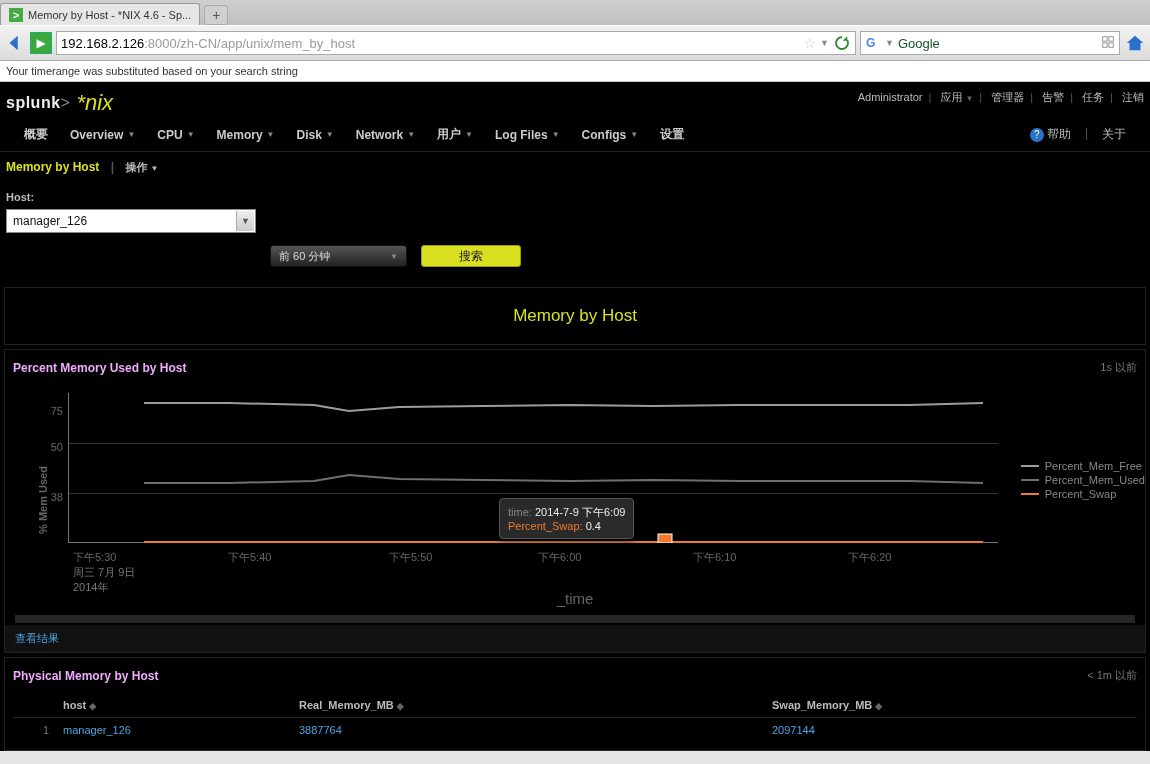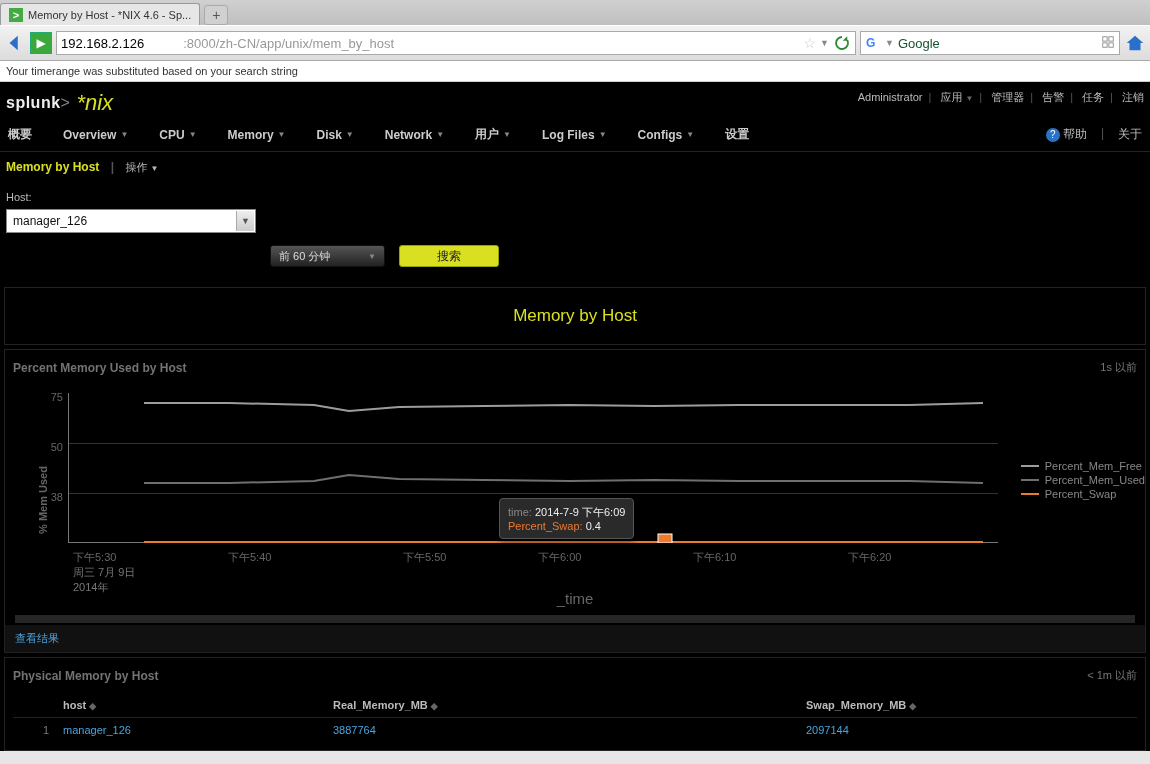--- a/index.html
+++ b/index.html
@@ -8,21 +8,21 @@
   
   .browser-tabs { height:25px; background:linear-gradient(#d0d0d0,#bfbfbf); display:flex; align-items:flex-end; padding-left:0px; }
   .browser-tab { background:#e6e6e6; border:1px solid #999; border-bottom:none; border-top-left-radius:3px; border-top-right-radius:3px; height:22px; display:flex; align-items:center; padding:0 8px; font-size:11px; color:#333; max-width:230px; overflow:hidden; white-space:nowrap; text-overflow:ellipsis; }
   .tab-favicon { width:14px; height:14px; background:#4a4; margin-right:5px; flex:none; display:flex; align-items:center; justify-content:center; color:#fff; font-weight:bold; font-size:11px; }
   .newtab-btn { width:24px; height:20px; margin-left:4px; background:#d0d0d0; border:1px solid #aaa; border-radius:3px; display:flex; align-items:center; justify-content:center; color:#555; font-size:14px; }
 
   .nav-toolbar { height:36px; background:linear-gradient(#f2f2f2,#dcdcdc); border-top:1px solid #fff; border-bottom:1px solid #aaa; display:flex; align-items:center; padding:0 4px; gap:4px; }
   .nav-back { width:22px; height:22px; }
   .nav-back svg { width:100%; height:100%; }
   .go-btn { width:22px; height:22px; background:#3ba83b; border:1px solid #2a7; display:flex; align-items:center; justify-content:center; color:#fff; }
-  .url-box { flex:1; height:24px; background:#fff; border:1px solid #aaa; display:flex; align-items:center; padding:0 4px; font-size:13px;gap:39px; }
+  .url-box { flex:1; height:24px; background:#fff; border:1px solid #aaa; display:flex; align-items:center; padding:0 4px; font-size:13px; }
   .url-box .dark { color:#000; font-weight:normal; }
   .url-box .light { color:#999; }
   .url-star { margin-left:auto; display:flex; gap:4px; align-items:center; color:#aaa; }
   .reload-btn { width:18px; height:18px; }
   .reload-btn svg { width:100%; height:100%; }
   .search-box { width:260px; height:24px; background:#fff; border:1px solid #aaa; display:flex; align-items:center; padding:0 4px; font-size:13px; color:#666; }
   .g-icon { width:16px; height:16px; margin-right:4px; flex:none; }
   .searchend { margin-left:auto; color:#888; }
   .home-icon { width:22px; height:22px; }
 
@@ -30,45 +30,45 @@
 
   
   .splunk-top { background:#000; padding:8px 6px 0; color:#ddd; }
   .splunk-top .topright { float:right; font-size:11px; color:#bbb; }
   .splunk-top .topright .sep { margin:0 6px; color:#555; }
   .logo { display:flex; align-items:center; gap:6px; }
   .logo-splunk { color:#eee; font-size:16px; letter-spacing:0.5px; }
   .logo-splunk b { font-weight:bold; }
   .logo-nix { color:#d9e021; font-size:22px; font-weight:normal; font-style:italic; }
 
-  .main-nav { background:#000; display:flex; gap:13px; padding:10px 8px 8px; border-bottom:1px solid #222; }
+  .main-nav { background:#000; display:flex; gap:4px; padding:10px 24px 8px; border-bottom:1px solid #222; }
   .main-nav .item { color:#ccc; font-size:12px; margin-right:18px; display:flex; align-items:center; gap:4px; font-weight:bold; }
   .main-nav .dd { font-size:8px; color:#888; }
   .main-nav .right { margin-left:auto; display:flex; gap:14px; color:#bbb; font-weight:normal; }
   .help-icon { width:14px; height:14px; background:#2a72c8; border-radius:50%; color:#fff; font-size:10px; display:inline-flex; align-items:center; justify-content:center; margin-right:3px; }
 
   .subhdr { background:#000; color:#d9e021; font-size:12px; font-weight:bold; padding:8px 6px; }
   .subhdr .sep { color:#555; margin:0 8px; }
-  .subhdr .mini { color:#bbb; font-weight:normal; font-size:11px; }
+  .subhdr .mini { color:#bbb; font-weight:bold; font-size:11px; }
 
   .controls { background:#000; padding:8px 6px 16px; color:#ccc; }
-  .controls label { display:block; margin-bottom:6px; font-size:11px; color:#bbb; }
+  .controls label { display:block; margin-bottom:6px; font-size:11px; color:#bbb;font-weight:bold; }
   .host-select { width:250px; height:24px; background:#fff; border:1px solid #888; display:flex; align-items:center; padding:0 6px; color:#111; position:relative; }
   .host-select .dd-btn { position:absolute; right:1px; top:1px; bottom:1px; width:18px; background:linear-gradient(#eee,#ccc); border-left:1px solid #aaa; display:flex; align-items:center; justify-content:center; color:#555; font-size:9px; }
   .ctrl-row2 { margin-top:12px; display:flex; gap:14px; align-items:center; }
-  .time-btn { width:115px; height:22px; background:linear-gradient(#555,#222); border:1px solid #111; border-radius:3px; color:#ddd; font-size:11px; display:flex; align-items:center; padding:0 8px; box-shadow:0 2px 3px rgba(0,0,0,0.6); }
+  .time-btn { width:137px; height:22px; background:linear-gradient(#555,#222); border:1px solid #111; border-radius:3px; color:#ddd; font-size:11px; display:flex; align-items:center; padding:0 8px; box-shadow:0 2px 3px rgba(0,0,0,0.6); }
   .time-btn .dd { margin-left:auto; color:#888; font-size:8px; }
   .search-btn { width:100px; height:22px; background:#d9e021; border:1px solid #9aa000; border-radius:3px; display:flex; align-items:center; justify-content:center; color:#222; font-size:12px; }
 
   .panel-wrap { background:#000; padding:4px 4px 0; }
   .panel { background:#000; border:1px solid #222; }
   .panel-title-big { color:#d9e021; font-size:17px; text-align:center; padding:18px 0; }
 
   .panel-hdr { display:flex; align-items:center; padding:10px 8px 10px; }
-  .panel-hdr .t { color:#737373; font-weight:bold; font-size:12px; }
+  .panel-hdr .t { color:#f0abfc; font-weight:bold; font-size:12px; }
   .panel-hdr .age { margin-left:auto; color:#777; font-size:11px; }
 
   .chart-area { position:relative; height:230px; }
   .ylabel { position:absolute; left:4px; top:50%; transform:translateY(-50%) rotate(-90deg); transform-origin:center; color:#666; font-size:11px; white-space:nowrap; font-weight:bold; }
   .ytick { position:absolute; left:38px; color:#666; font-size:11px; text-align:right; width:20px; }
   .plot { position:absolute; left:63px; top:8px; width:930px; height:150px; border-left:1px solid #777; border-bottom:1px solid #777; }
   .gridline { position:absolute; left:0; right:0; border-top:1px solid #333; }
   .xtick { position:absolute; color:#666; font-size:11px; top:165px; }
   .xsub { color:#777; font-size:11px; }
   .xlabel { color:#666; font-size:15px; position:absolute; left:50%; transform:translateX(-50%); top:205px; }
@@ -81,21 +81,21 @@
   .tooltip { position:absolute; background:#2a2a2a; border:1px solid #555; border-radius:4px; padding:6px 8px; color:#ccc; font-size:11px; box-shadow:0 2px 6px rgba(0,0,0,0.6); }
   .tooltip .lab { color:#888; }
   .tooltip .val { color:#eee; }
   .tooltip .lab2 { color:#ec7a2f; }
 
   
   .tbl { width:100%; color:#aaa; font-size:11px; padding:0 8px 8px; }
   .tbl-head { display:flex; border-bottom:1px solid #222; padding:6px 0; color:#bbb; font-weight:bold; }
   .tbl-row { display:flex; padding:6px 0; color:#4aa3df; }
   .c0 { width:50px; color:#777; text-align:right; padding-right:14px; font-weight:normal;}
-  .c1 { width:270px; }
+  .c1 { width:236px; }
   .c2 { width:473px; }
   .c3 { flex:1; }
   .sort-ic { color:#666; font-size:9px; margin-left:3px; }
 </style>
 </head>
 <body>
 
 <div class="browser-tabs">
   <div class="browser-tab">
     <span class="tab-favicon">&gt;</span>
@@ -246,21 +246,21 @@
 </div>
 
 <div class="panel-wrap">
   <div class="panel">
     <div class="panel-hdr">
       <span class="t">Percent Memory Used by Host</span>
       <span class="age">1s 以前</span>
     </div>
     <div class="chart-area">
       <div class="ylabel">% Mem Used</div>
-      <div class="ytick" style="top:6px;">75</div>
+      <div class="ytick" style="top:20px;">75</div>
       <div class="ytick" style="top:56px;">50</div>
       <div class="ytick" style="top:106px;">38</div>
       <div class="plot">
         <div class="gridline" style="top:50px;"></div>
         <div class="gridline" style="top:100px;"></div>
         <svg width="930" height="150" style="position:absolute;left:0;top:0;">
 
           <polyline points="75,10 160,10 245,12 280,18 330,14 415,13 500,12 585,13 670,12 755,12 840,12 914,10" fill="none" stroke="#9c9c9c" stroke-width="2"></polyline>
 
           <polyline points="75,90 160,90 245,88 280,82 330,86 415,87 500,88 585,87 670,88 755,88 840,88 914,90" fill="none" stroke="#6f6f6f" stroke-width="2"></polyline>
@@ -280,21 +280,21 @@
           <div><span class="lab">time:</span> <span class="val">2014-7-9 下午6:09</span></div>
           <div><span class="lab2">Percent_Swap:</span> <span class="val">0.4</span></div>
         </div>
       </div>
       <div class="xtick" style="left:68px;">
         <div>下午5:30</div>
         <div class="xsub">周三 7月 9日</div>
         <div class="xsub">2014年</div>
       </div>
       <div class="xtick" style="left:223px;">下午5:40</div>
-      <div class="xtick" style="left:398px;">下午5:50</div>
+      <div class="xtick" style="left:384px;">下午5:50</div>
       <div class="xtick" style="left:533px;">下午6:00</div>
       <div class="xtick" style="left:688px;">下午6:10</div>
       <div class="xtick" style="left:843px;">下午6:20</div>
       <div class="xlabel">_time</div>
 
       <div class="legend">
         <div class="row">
             <span class="sw" style="background:#9c9c9c;"></span>
             <span>Percent_Mem_Free</span>
           </div>

